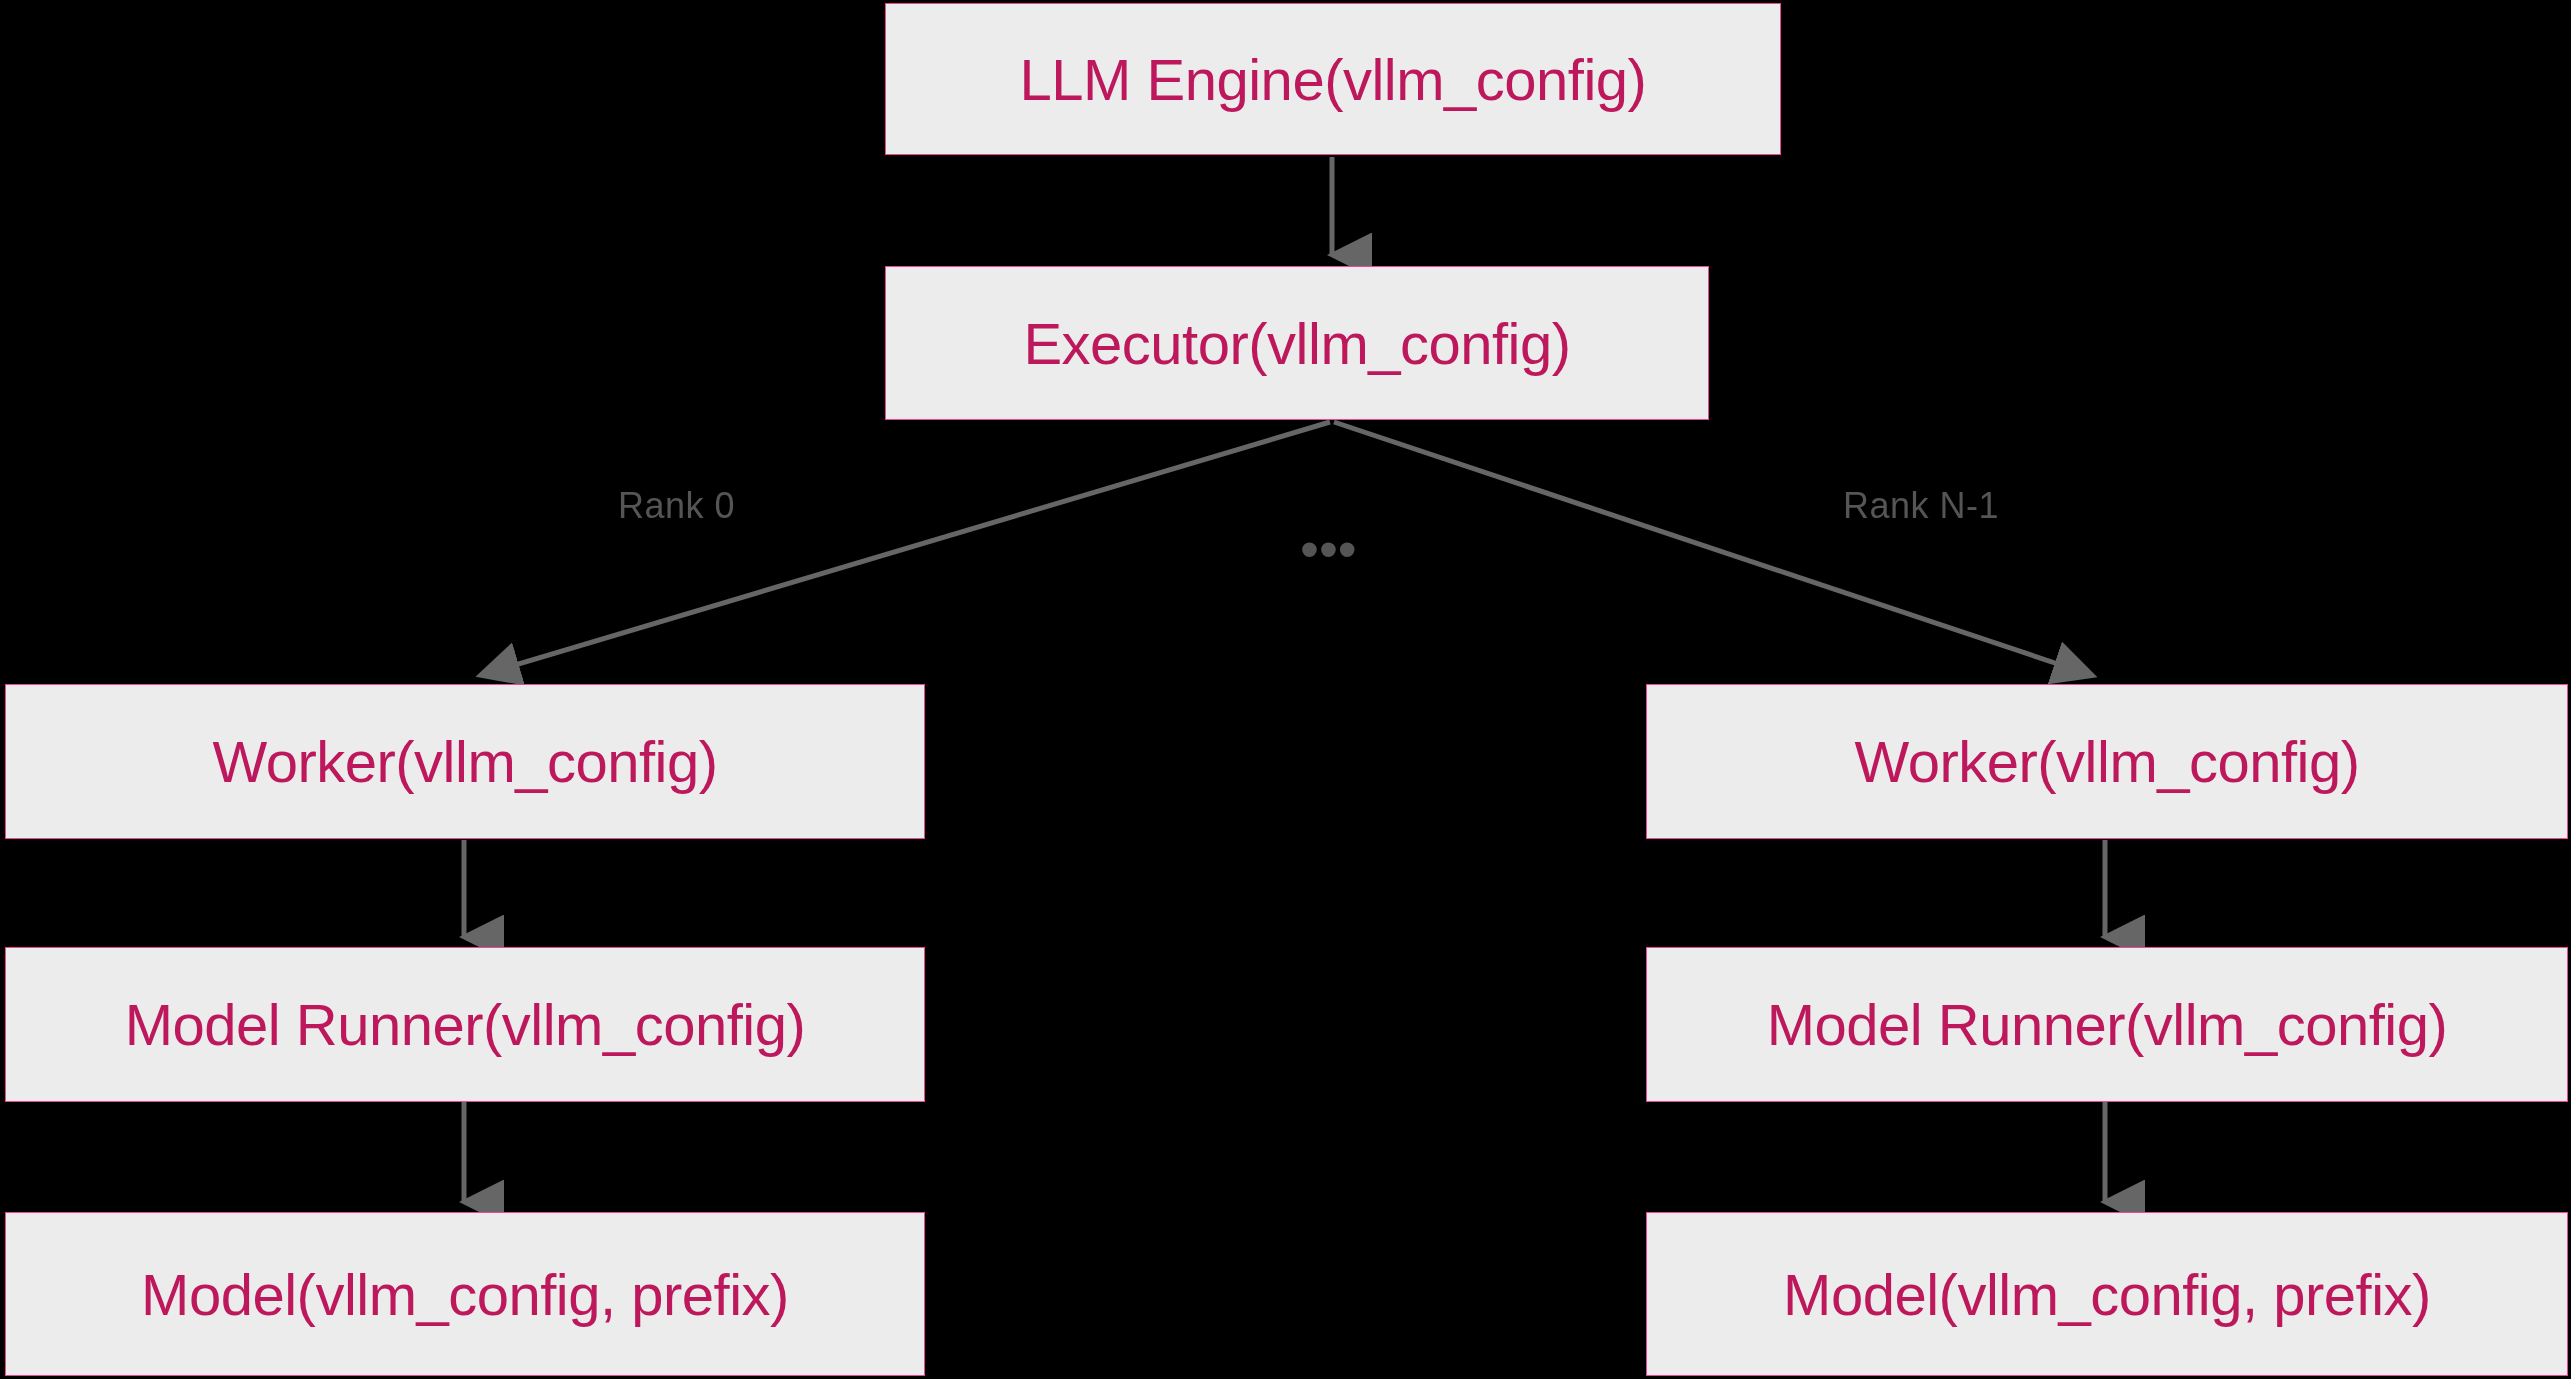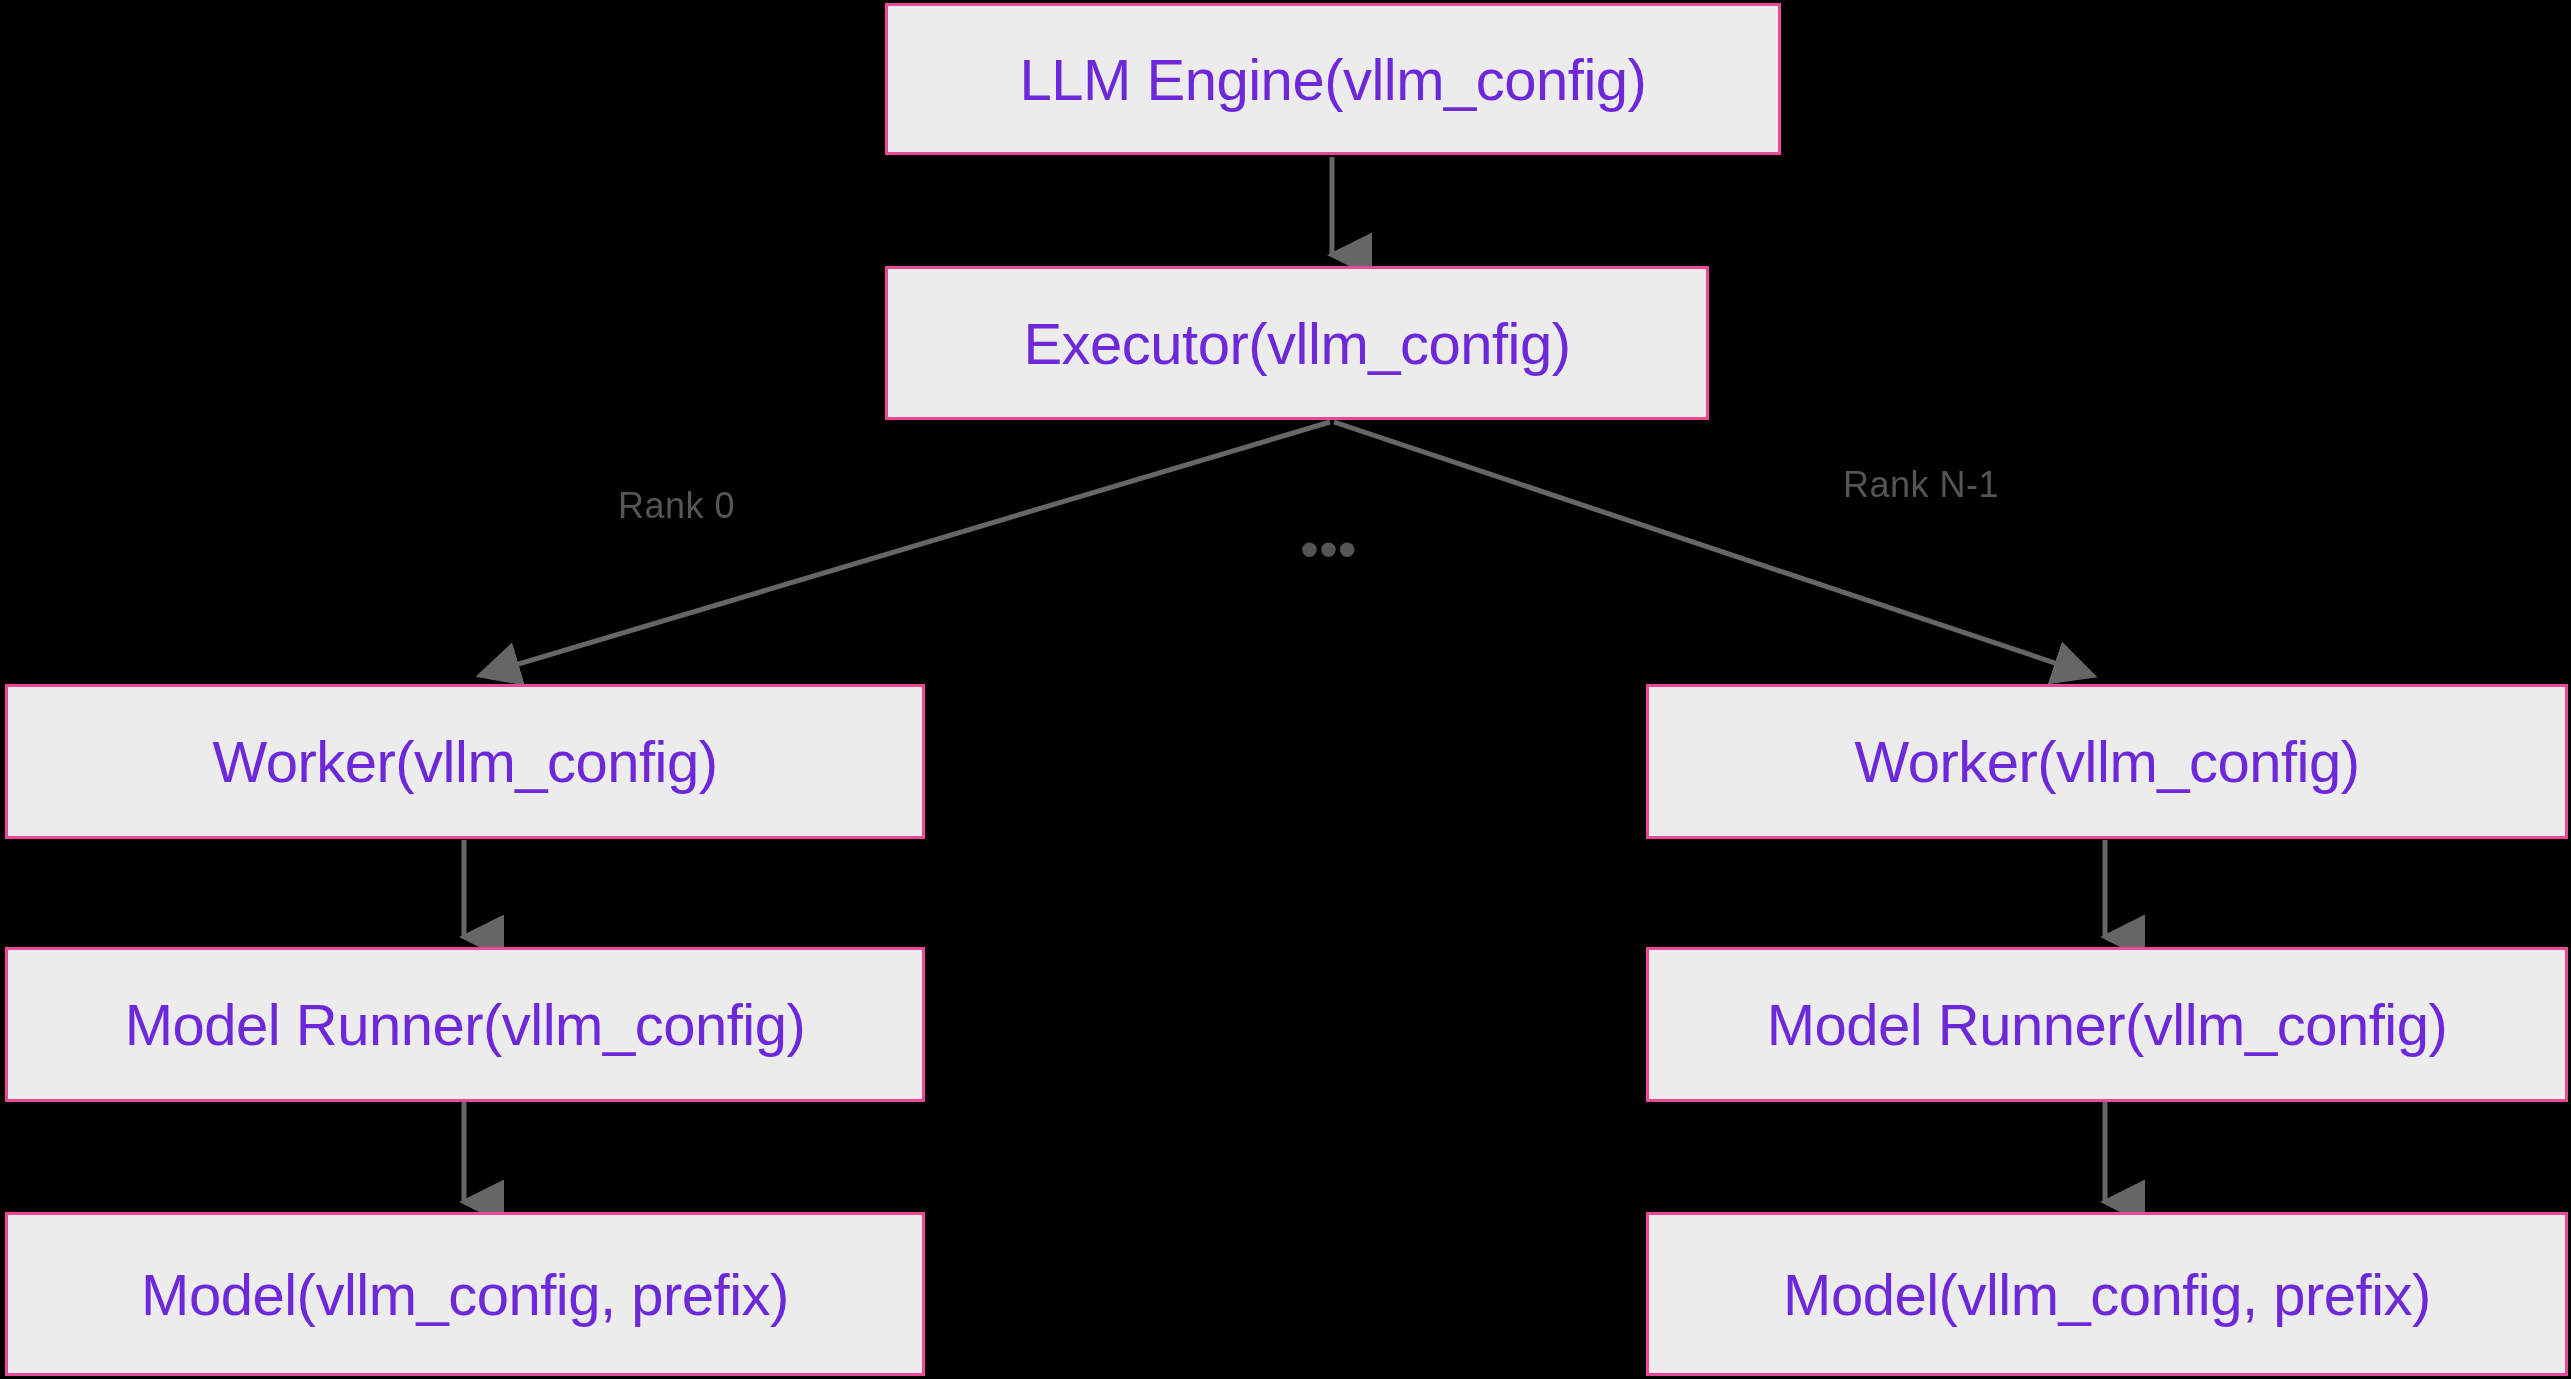--- a/index.html
+++ b/index.html
@@ -12,25 +12,25 @@
     width: 2571px;
     height: 1379px;
     background: #000000;
     overflow: hidden;
     font-family: "Liberation Sans", sans-serif;
   }
   .node {
     position: absolute;
     box-sizing: border-box;
     background: #ececec;
-    border: 3px solid #ec4899;
+    border: 1px solid #ec4899;
     display: flex;
     align-items: center;
     justify-content: center;
-    color: #6d28d9;
+    color: #be185d;
     font-size: 58px;
     font-weight: 400;
     letter-spacing: -0.5px;
     white-space: nowrap;
   }
   .edge-label {
     position: absolute;
     color: #555555;
     font-size: 36px;
     font-weight: 400;
@@ -82,21 +82,21 @@
   </svg>
 
   <div class="node" style="left:885px; top:3px; width:896px; height:152px;">LLM Engine(vllm_config)</div>
 
   <div class="node" style="left:885px; top:266px; width:824px; height:154px;">Executor(vllm_config)</div>
 
   <div class="edge-label" style="left:618px; top:485px;">Rank 0</div>
 
   <div class="ellipsis-label" style="left:1300px; top:540px;">•••</div>
 
-  <div class="edge-label" style="left:1843px; top:464px;text-align:center;">Rank N-1</div>
+  <div class="edge-label" style="left:1843px; top:485px;text-align:center;">Rank N-1</div>
 
   <div class="node" style="left:5px; top:684px; width:920px; height:155px;">Worker(vllm_config)</div>
 
   <div class="node" style="left:5px; top:947px; width:920px; height:155px;">Model Runner(vllm_config)</div>
 
   <div class="node" style="left:5px; top:1212px; width:920px; height:164px;">Model(vllm_config, prefix)</div>
 
   <div class="node" style="left:1646px; top:684px; width:922px; height:155px;">Worker(vllm_config)</div>
 
   <div class="node" style="left:1646px; top:947px; width:922px; height:155px;">Model Runner(vllm_config)</div>

